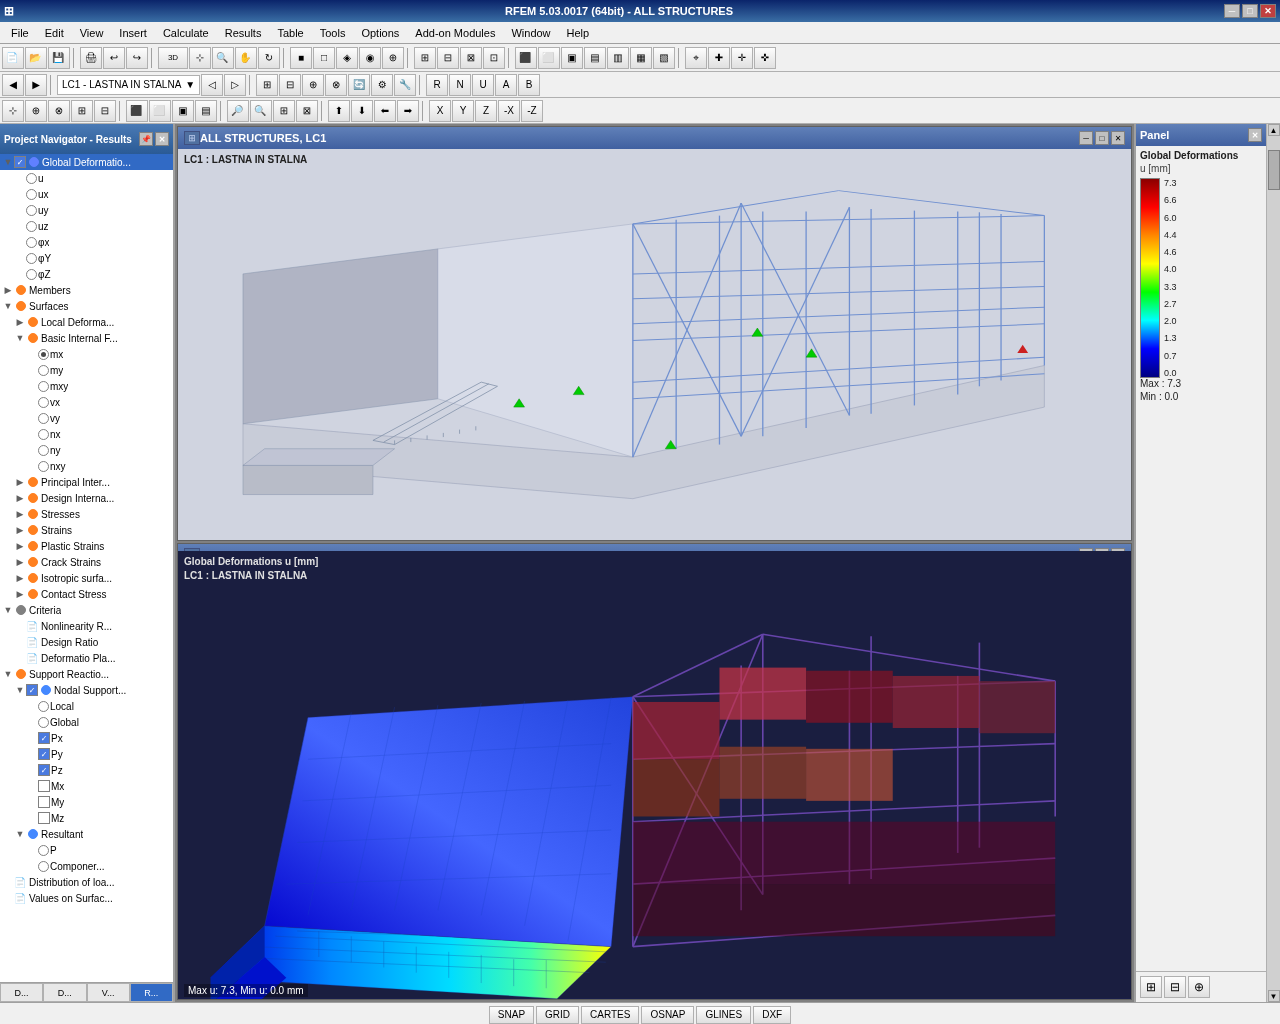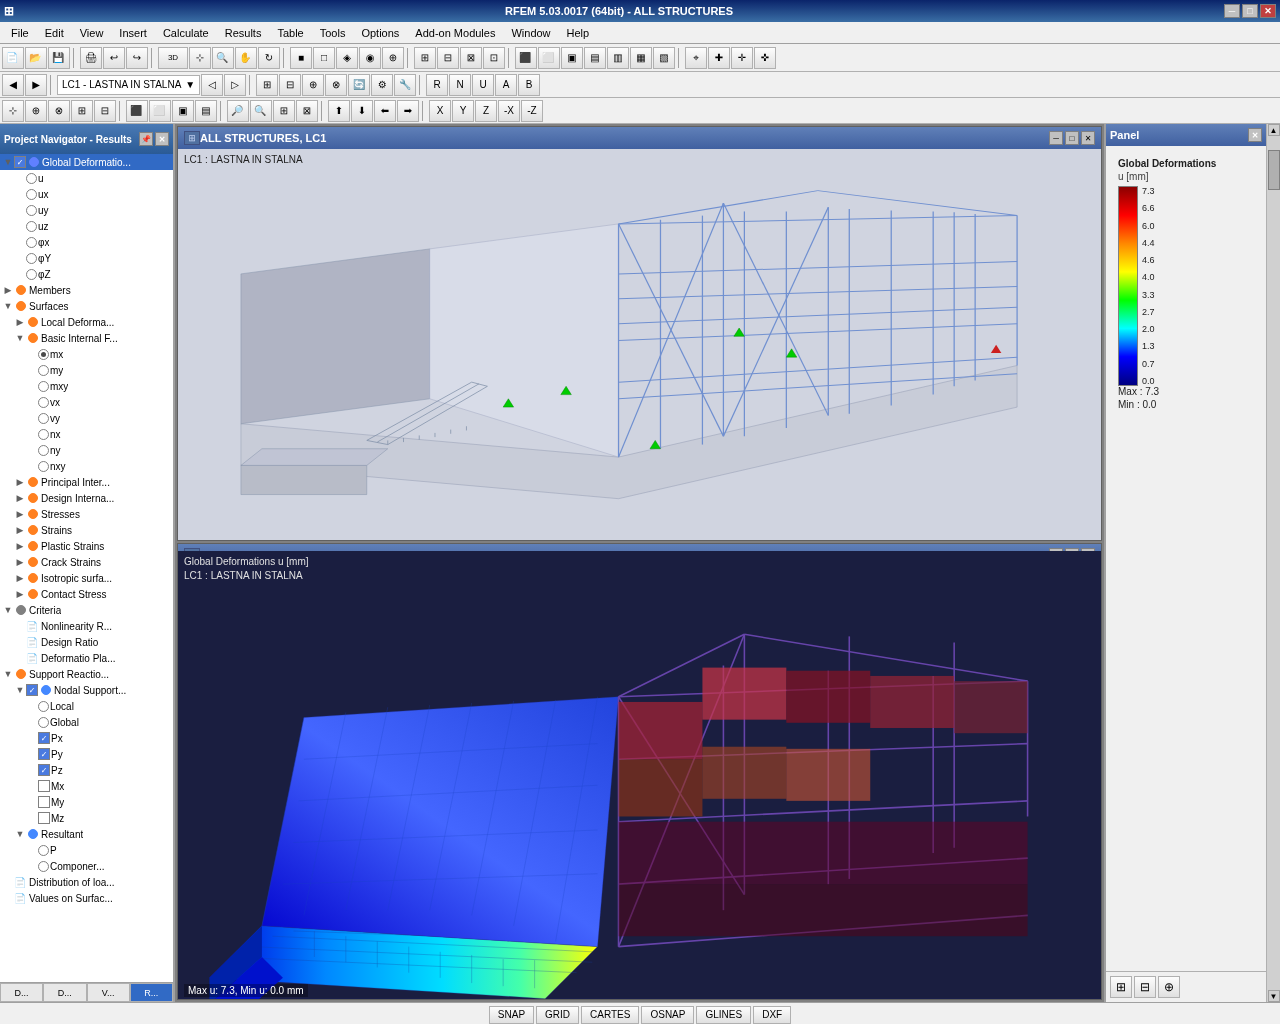--- a/index.html
+++ b/index.html
@@ -167,20 +167,21 @@
       top: 22px; left: 0; right: 0; bottom: 0;
       overflow: hidden;
     }
 
     .viewport-label {
       position: absolute;
       top: 4px; left: 6px;
       color: #202020;
       font-size: 10px;
       line-height: 1.4;
+      font-weight: bold;
     }
 
     
     .viewport-top-bg {
       position: absolute;
       top: 0; left: 0; right: 0; bottom: 0;
       background: #d8dce8;
     }
 
     
@@ -196,39 +197,39 @@
       bottom: 2px;
       left: 6px;
       color: white;
       font-size: 10px;
       background: rgba(0,0,0,0.3);
       padding: 1px 4px;
     }
 
     
     #right-panel {
-      width: 162px;
+      width: 132px;
       background: #f0f0f0;
       border-left: 2px solid #a0a0a0;
       display: flex;
       flex-direction: column;
     }
     #right-panel-header {
       height: 22px;
       background: linear-gradient(to bottom, #6080b8, #4060a0);
       display: flex;
       align-items: center;
       justify-content: space-between;
       padding: 0 4px;
       color: white;
       font-size: 11px;
       font-weight: bold;
     }
     #panel-content {
-      padding: 12px;
+      padding: 4px;
       flex: 1;
     }
     .panel-section-title {
       font-size: 10px;
       font-weight: bold;
       color: #202020;
       margin-bottom: 2px;
     }
     .panel-subtitle {
       font-size: 10px;

